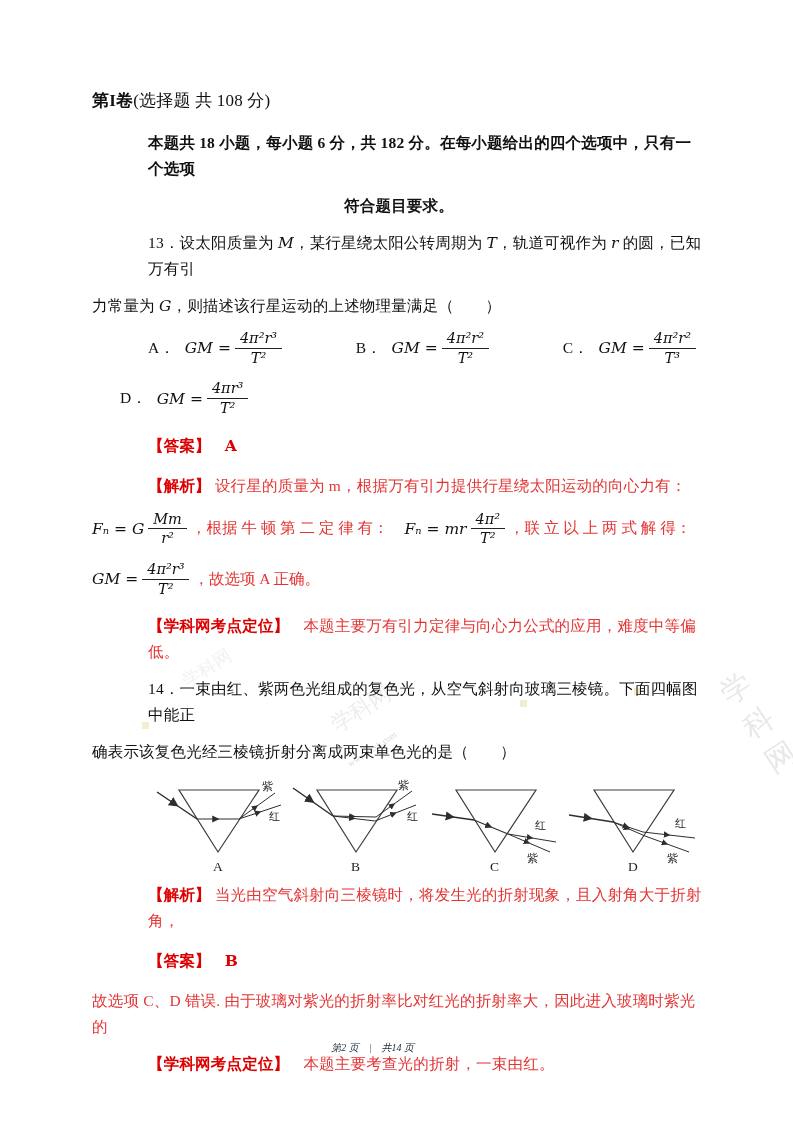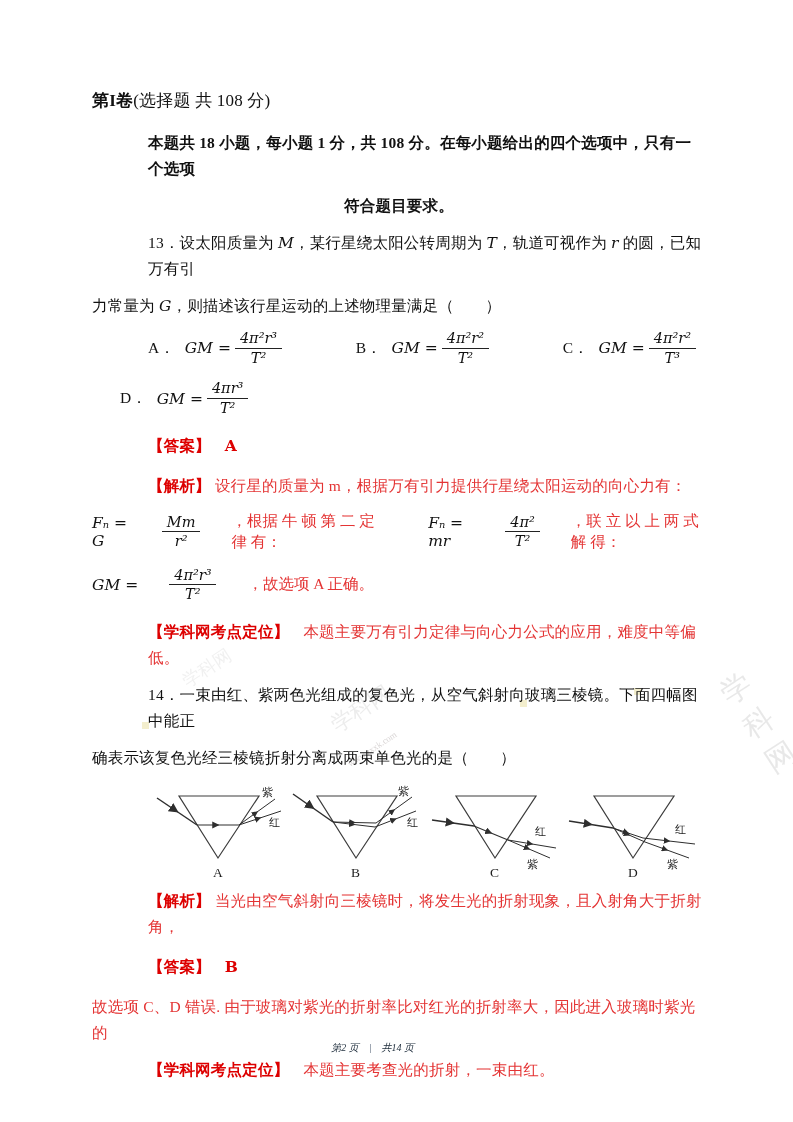--- a/index.html
+++ b/index.html
@@ -24,21 +24,21 @@
   .frac .den{display:block;padding-top:1px;}
   .rlabel{color:#dd0000;font-weight:bold;}
   .rtext{color:#e43434;}
   .ans-line{margin:14px 0 14px;}
   .ans-letter{margin-left:14px;font-weight:bold;color:#dd0000;font-family:"DejaVu Serif",serif;}
   .opt-row{display:flex;justify-content:space-between;align-items:center;
            padding-left:56px;padding-right:6px;margin:10px 0 14px;}
   .opt{display:flex;align-items:center;font-size:15.5px;}
   .opt .lbl{margin-right:10px;}
   .opt-d{display:flex;align-items:center;padding-left:28px;margin:14px 0 16px;font-size:15.5px;}
-  .fline{display:flex;align-items:center;margin:12px 0 14px;font-size:15.5px;flex-wrap:nowrap;gap:27px;}
+  .fline{display:flex;align-items:center;margin:12px 0 14px;font-size:15.5px;flex-wrap:nowrap;}
   .diagrams{display:flex;justify-content:space-between;padding-left:60px;padding-right:2px;
             margin:10px 0 6px;}
   .diagram{position:relative;}
   svg text{font-family:"Liberation Serif","DejaVu Serif",serif;}
   .raylabel{font-size:11px;fill:#1d1d1d;}
   .letter{font-size:13.5px;fill:#1d1d1d;}
   .footer{position:absolute;left:0;top:1041px;width:745px;text-align:center;
           font-size:10px;color:#1c2b3a;font-style:italic;}
   .footer .sep{padding:0 10px;color:#44546a;}
   .wm{position:absolute;color:#d7d7d7;opacity:.55;transform:rotate(-33deg);
@@ -64,21 +64,21 @@
   <div class="dot d1"></div>
   <div class="dot d2"></div>
   <div class="dot d3"></div>
 
   <div class="content">
 
     <div class="line title">
       <span class="b">第I卷</span><span>(选择题 共 108 分)</span>
     </div>
 
-    <div class="line bold first">本题共 18 小题，每小题 1 分，共 108 分。在每小题给出的四个选项中，只有一个选项</div>
+    <div class="line bold first">本题共 18 小题，每小题 6 分，共 182 分。在每小题给出的四个选项中，只有一个选项</div>
     <div class="line bold center">符合题目要求。</div>
 
     <div class="line first"><span>13．设太阳质量为 </span><span class="it">M</span><span>，某行星绕太阳公转周期为 </span><span class="it">T</span><span>，轨道可视作为 </span><span class="it">r</span><span> 的圆，已知万有引</span></div>
     <div class="line"><span>力常量为 </span><span class="it">G</span><span>，则描述该行星运动的上述物理量满足（　　）</span></div>
 
     <div class="opt-row">
       <span class="opt">
         <span class="lbl">A．</span>
         <span class="math">GM =</span>
         <span class="frac">
@@ -122,21 +122,21 @@
       <span class="rtext">设行星的质量为 m，根据万有引力提供行星绕太阳运动的向心力有：</span>
     </div>
 
     <div class="fline">
       <span class="math">Fₙ = G</span>
       <span class="frac">
           <span class="num">Mm</span>
           <span class="den">r²</span>
         </span>
       <span class="rtext">，根据 牛 顿 第 二 定 律 有：</span>
-      <span class="math" style="margin-left:23px;">Fₙ = mr</span>
+      <span class="math" style="margin-left:16px;">Fₙ = mr</span>
       <span class="frac">
           <span class="num">4π²</span>
           <span class="den">T²</span>
         </span>
       <span class="rtext">，联 立 以 上 两 式 解 得：</span>
     </div>
 
     <div class="fline">
       <span class="math">GM =</span>
       <span class="frac">

